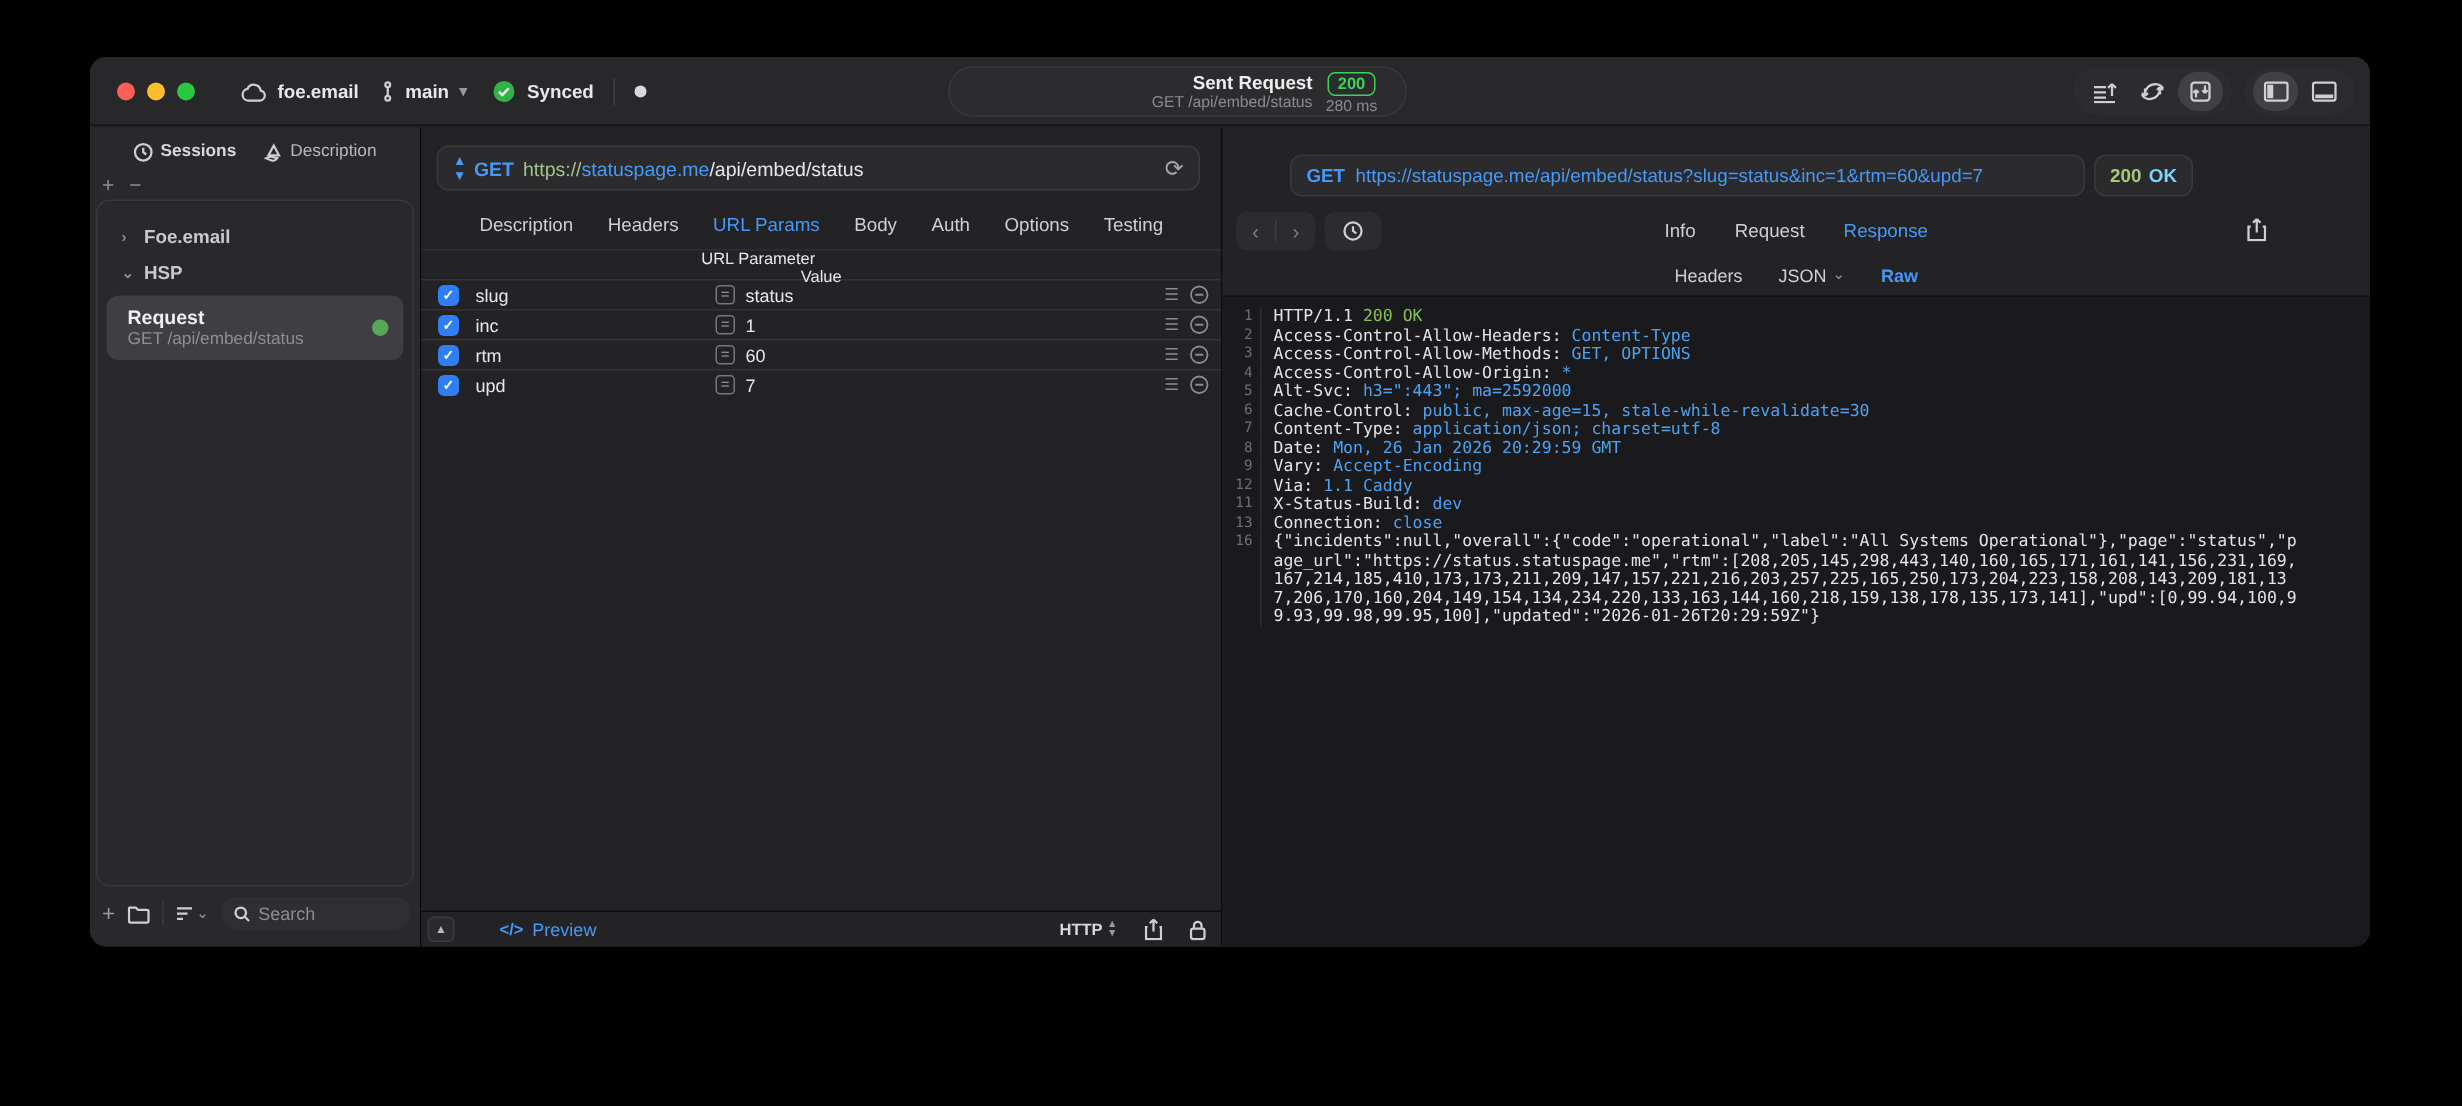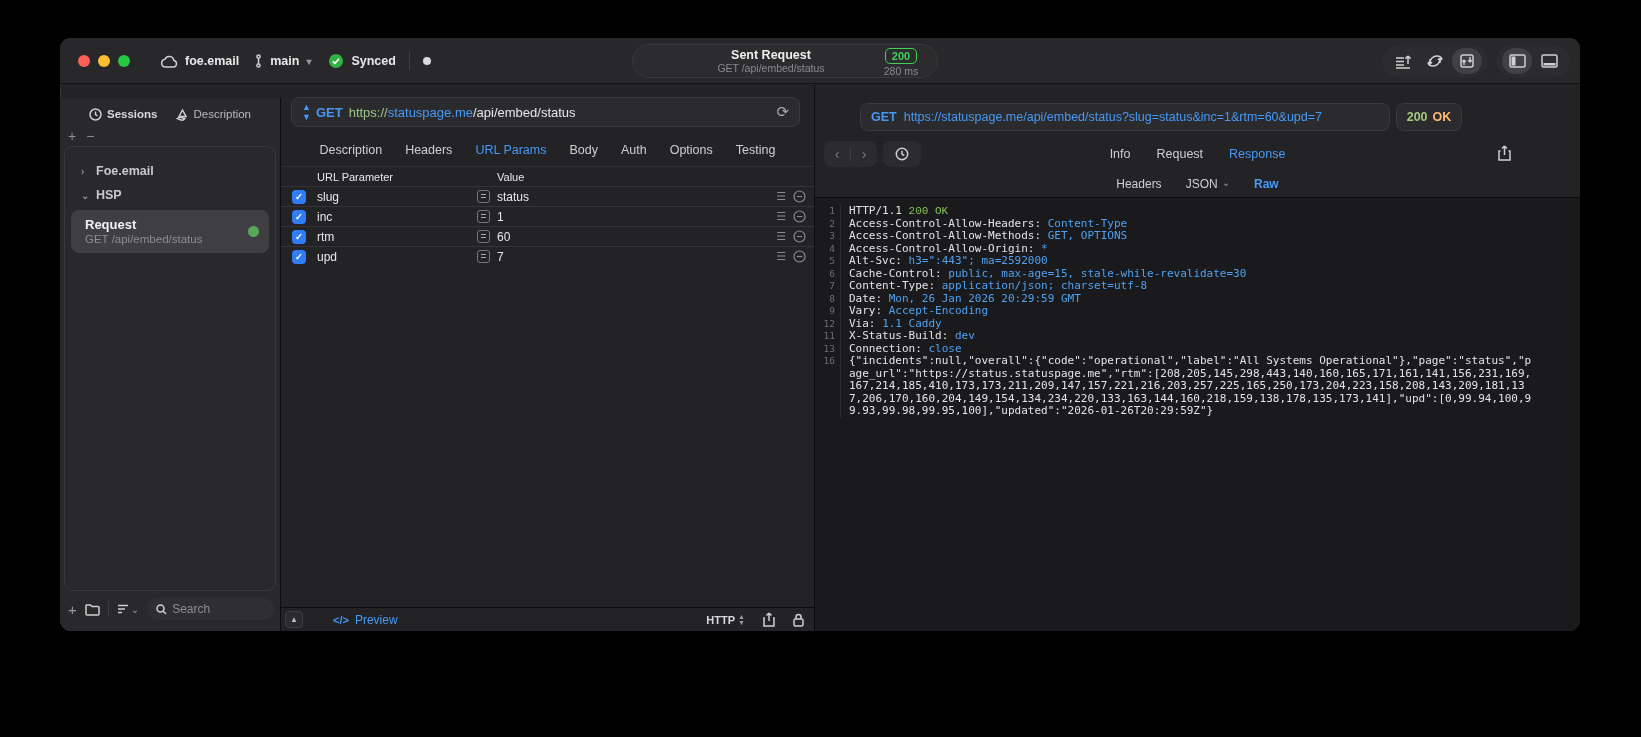--- a/index.html
+++ b/index.html
@@ -8,37 +8,37 @@
 
   
   .titlebar { position:relative; height:46px; background:#28282a; border-bottom:1px solid #121214; }
   .tl-group { position:absolute; left:18px; top:17px; display:flex; gap:8px; }
   .tl { width:12px; height:12px; border-radius:50%; }
   .tb-left { position:absolute; left:100px; top:0; height:46px; display:flex; align-items:center; gap:7px; color:#e8e8ea; font-size:12.5px; font-weight:600; }
   .tb-sep { width:1px; height:18px; background:#404042; margin:0 6px; }
   .dot-ind { width:8px; height:8px; border-radius:50%; background:#d9d9db; }
   .chev { color:#9a9a9c; font-size:10px; }
   .center-pill { position:absolute; left:572px; top:6px; width:306px; height:34px; background:#2c2c2e; border:1px solid #39393b; border-radius:17px; display:flex; align-items:center; }
-  .cp-text { flex:1; text-align:center; padding-left:34px; }
+  .cp-text { flex:1; text-align:right; padding-left:34px; }
   .cp-title { font-size:12.5px; font-weight:600; color:#eeeeee; line-height:14px; }
   .cp-sub { font-size:10.5px; color:#8b8b8d; line-height:12px; }
   .cp-right { width:62px; text-align:center; padding-right:10px; }
   .badge-200 { display:inline-block; font-size:11px; font-weight:600; color:#3fd158; border:1px solid #3fd158; border-radius:5px; padding:0 6px; line-height:14px; }
   .cp-ms { font-size:10.5px; color:#8b8b8d; margin-top:1px; }
   .tb-right { position:absolute; right:10px; top:7px; display:flex; gap:8px; }
   .btn-pill { background:#2c2c2e; border-radius:16px; height:32px; display:flex; align-items:center; padding:0 6px; gap:2px; }
   .icon-slot { width:30px; height:26px; border-radius:13px; display:flex; align-items:center; justify-content:center; }
   .icon-slot.hl { background:#414143; }
   .iv { stroke:#cfcfd1; fill:none; stroke-width:1.5; }
 
   
   .content { position:absolute; top:47px; left:0; right:0; bottom:0; display:flex; }
 
   
-  .sidebar { width:221px; background:#29292b; border-right:1px solid #0d0d0f; display:flex; flex-direction:column;margin-top:13px; }
+  .sidebar { width:221px; background:#29292b; border-right:1px solid #0d0d0f; display:flex; flex-direction:column; }
   .sb-tabs { height:32px; display:flex; align-items:center; justify-content:center; gap:18px; font-size:11.5px; color:#d8d8da; }
   .sb-tab { display:flex; align-items:center; gap:5px; font-weight:600; }
   .sb-tab.inactive { color:#b9b9bb; font-weight:400; }
   .sb-plusminus { height:16px; display:flex; gap:10px; padding-left:8px; color:#8f8f91; font-size:14px; line-height:12px; }
   .sb-box { flex:1; margin:0 4px 4px 4px; border:1px solid #39393b; border-radius:9px; padding:12px 6px; overflow:hidden; }
   .tree-item { display:flex; align-items:center; gap:7px; height:24px; padding-left:10px; color:#c9c9cb; font-size:12.5px; font-weight:600; }
   .tree-chev { color:#8f8f91; font-size:10px; width:8px; }
   .req-card { margin-top:3px; background:#3f3f42; border-radius:8px; padding:7px 10px 7px 14px; display:flex; align-items:center; }
   .req-card .rc-txt { flex:1; }
   .rc-title { color:#f0f0f2; font-size:13px; font-weight:700; line-height:15px; }
@@ -55,21 +55,21 @@
   .method-blue { color:#4699f7; font-weight:700; }
   .m-stepper { color:#4699f7; font-size:9px; letter-spacing:-1px; }
   .u-host { color:#4699f7; }
   .u-scheme { color:#9fc58b; }
   .u-path { color:#e8e8ea; }
   .url-spacer { flex:1; }
   .reload { color:#a8a8aa; font-size:15px; }
   .mid-tabs { height:34px; display:flex; align-items:center; justify-content:center; gap:23px; font-size:12.5px; color:#cfcfd1; font-weight:500; border-bottom:1px solid #303032; }
   .mid-tab.active { color:#4699f7; }
   .param-table { flex:1; font-size:12px; }
-  .pt-head { height:19px; display:flex; align-items:center; color:#8b8b8d; font-size:11px; }
+  .pt-head { height:19px; display:flex; align-items:center; color:#8b8b8d; font-size:11px;flex-direction:column; }
   .pt-row { height:20px; display:flex; align-items:center; border-top:1px solid #343436; }
   .pt-col-check { width:36px; display:flex; justify-content:center; }
   .checkbox { width:14px; height:14px; border-radius:4px; background:#2f7ef6; color:#fff; font-size:9.5px; font-weight:700; display:flex; align-items:center; justify-content:center; }
   .pt-col-name { width:160px; color:#e8e8ea; }
   .pt-col-eq { width:20px; }
   .eq-box { width:13px; height:13px; border:1px solid #77777a; border-radius:3px; color:#aaaaac; font-size:10px; display:flex; align-items:center; justify-content:center; }
   .pt-col-val { flex:1; color:#e8e8ea; }
   .pt-icons { display:flex; align-items:center; gap:7px; padding-right:8px; color:#8b8b8d; }
   .ham { font-size:11px; letter-spacing:0; }
   .ph { color:#77777a; }
@@ -81,40 +81,40 @@
   .ft-stepper { color:#9a9a9c; font-size:7px; line-height:6px; display:inline-flex; flex-direction:column; }
   .ft-ic { color:#b9b9bb; margin-left:10px; display:flex; }
 
   
   .rightpane { flex:1; display:flex; flex-direction:column; background:#232325; }
   .resp-urlrow { padding:18px 0 0 45px; display:flex; align-items:center; gap:6px; }
   .resp-url-pill { width:530px; height:28px; background:#2b2b2d; border:1px solid #3a3a3c; border-radius:8px; display:flex; align-items:center; padding:0 10px; gap:7px; font-size:12.5px; overflow:hidden; white-space:nowrap; }
   .resp-url { color:#4699f7; }
   .resp-status-pill { width:66px; height:28px; background:#2b2b2d; border:1px solid #3a3a3c; border-radius:8px; display:flex; align-items:center; justify-content:center; gap:5px; font-size:12.5px; font-weight:600; }
   .st-200 { color:#a6c97f; }
-  .st-ok { color:#fdba74; }
+  .st-ok { color:#7dd3fc; }
   .resp-nav { position:relative; height:34px; margin-top:6px; display:flex; align-items:center; justify-content:center; gap:26px; font-size:12.5px; color:#cfcfd1; font-weight:500; }
   .nav-left { position:absolute; left:9px; top:4px; display:flex; gap:6px; }
   .hist-pill { height:26px; background:#2c2c2e; border-radius:8px; display:flex; align-items:center; }
   .hist-btn { width:26px; text-align:center; color:#7e7e80; font-size:14px; }
   .hist-div { width:1px; height:14px; background:#3f3f41; }
   .clock-pill { width:38px; height:26px; background:#2c2c2e; border-radius:8px; display:flex; align-items:center; justify-content:center; }
   .resp-tab.active { color:#4699f7; }
   .share-btn { position:absolute; right:56px; top:2px; width:40px; height:28px; border-radius:8px; display:flex; align-items:center; justify-content:center; color:#c7c7c9; }
   .resp-subnav { height:26px; display:flex; align-items:center; justify-content:center; gap:24px; font-size:12px; color:#cfcfd1; font-weight:500; }
   .subtab.active { color:#4699f7;font-weight:bold; }
   .subtab.w-chev { display:flex; align-items:flex-start; gap:4px; }
   .divider-h { height:1px; background:#0e0e10; }
   .code-area { flex:1; background:#1a1a1c; padding:7px 48px 0 0; overflow:hidden; font-family:"DejaVu Sans Mono", monospace; font-size:11px; line-height:12.5px; }
   .code-line { display:flex; }
   .ln { width:26px; flex:0 0 26px; text-align:right; padding-right:5px; color:#6f6f71; font-size:9.5px; border-right:1px solid #2c2c2e; }
   .lc { flex:1; padding-left:8px; white-space:pre-wrap; word-break:break-all; }
   .cp { color:#e4e4e6; }
   .cb { color:#4ea1f0; }
-  .cg { color:#84c156;font-family:Liberation Mono, monospace; }
+  .cg { color:#84c156; }
 </style>
 </head>
 <body>
 
 <div class="window">
 
   <div class="titlebar">
     <div class="tl-group">
       <div class="tl" style="background:#ff5f57"></div>
       <div class="tl" style="background:#febc2e"></div>

